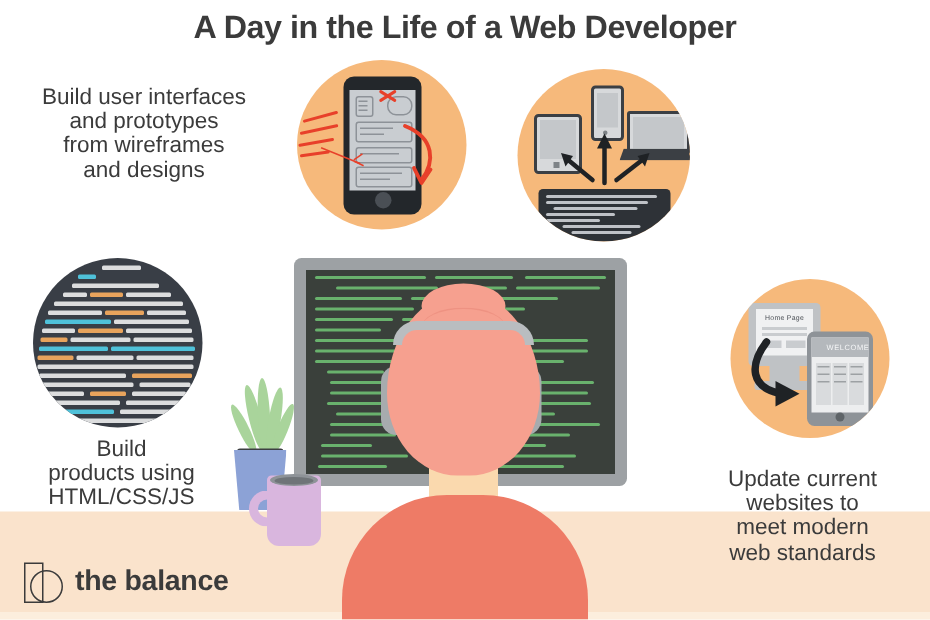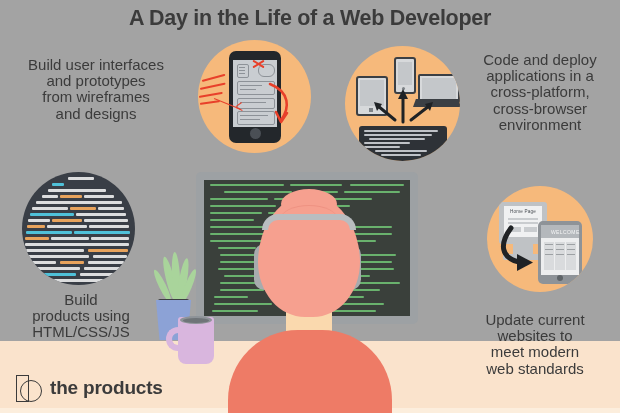--- a/index.html
+++ b/index.html
@@ -2,21 +2,21 @@
 <html><head>
 <meta charset="utf-8">
 <style>
   html,body{margin:0;padding:0;}
   body{
     width:620px;height:413px;overflow:hidden;
     background:#FCEEDD;
     font-family:"Liberation Sans", sans-serif;
     color:#3B3B3B;
   }
-  #canvas{position:relative;width:620px;height:413px;overflow:hidden;background:#a3a3a3;}
+  #canvas{position:relative;width:620px;height:413px;overflow:hidden;background:#ffffff;}
 
   
   .desk{position:absolute;left:0;right:0;top:341px;height:72px;background:#FAE3CC;}
   .floor{position:absolute;left:0;right:0;top:408px;height:5px;background:#FCEEDD;}
 
   
   .title{
     position:absolute;top:6px;left:0;right:0;text-align:center;
     font-size:21.5px;font-weight:bold;letter-spacing:-0.3px;color:#3B3B3B;
   }
@@ -335,34 +335,29 @@
 
   <div class="mug-handle"></div>
   <div class="mug"></div>
   <div class="mug-top"></div>
   <div class="mug-in"></div>
 
   <div class="cap" id="cap-ui" style="white-space:pre-line;">Build user interfaces
 and prototypes
 from wireframes
 and designs</div>
-  <div class="cap" id="cap-code" style="white-space:pre-line;">Code and deploy
-applications in a
-cross-platform,
-cross-browser
-environment</div>
   <div class="cap" id="cap-build" style="white-space:pre-line;text-align:center;">Build
 products using
 HTML/CSS/JS</div>
   <div class="cap" id="cap-upd" style="white-space:pre-line;">Update current
 websites to
 meet modern
 web standards</div>
 
   <div class="logo">
     <div class="logo-mark">
       <div class="lm-rect"></div>
       <div class="lm-circ"></div>
     </div>
-    <div class="logo-text">the products</div>
+    <div class="logo-text">the balance</div>
   </div>
 
 </div>
 
 </body></html>

